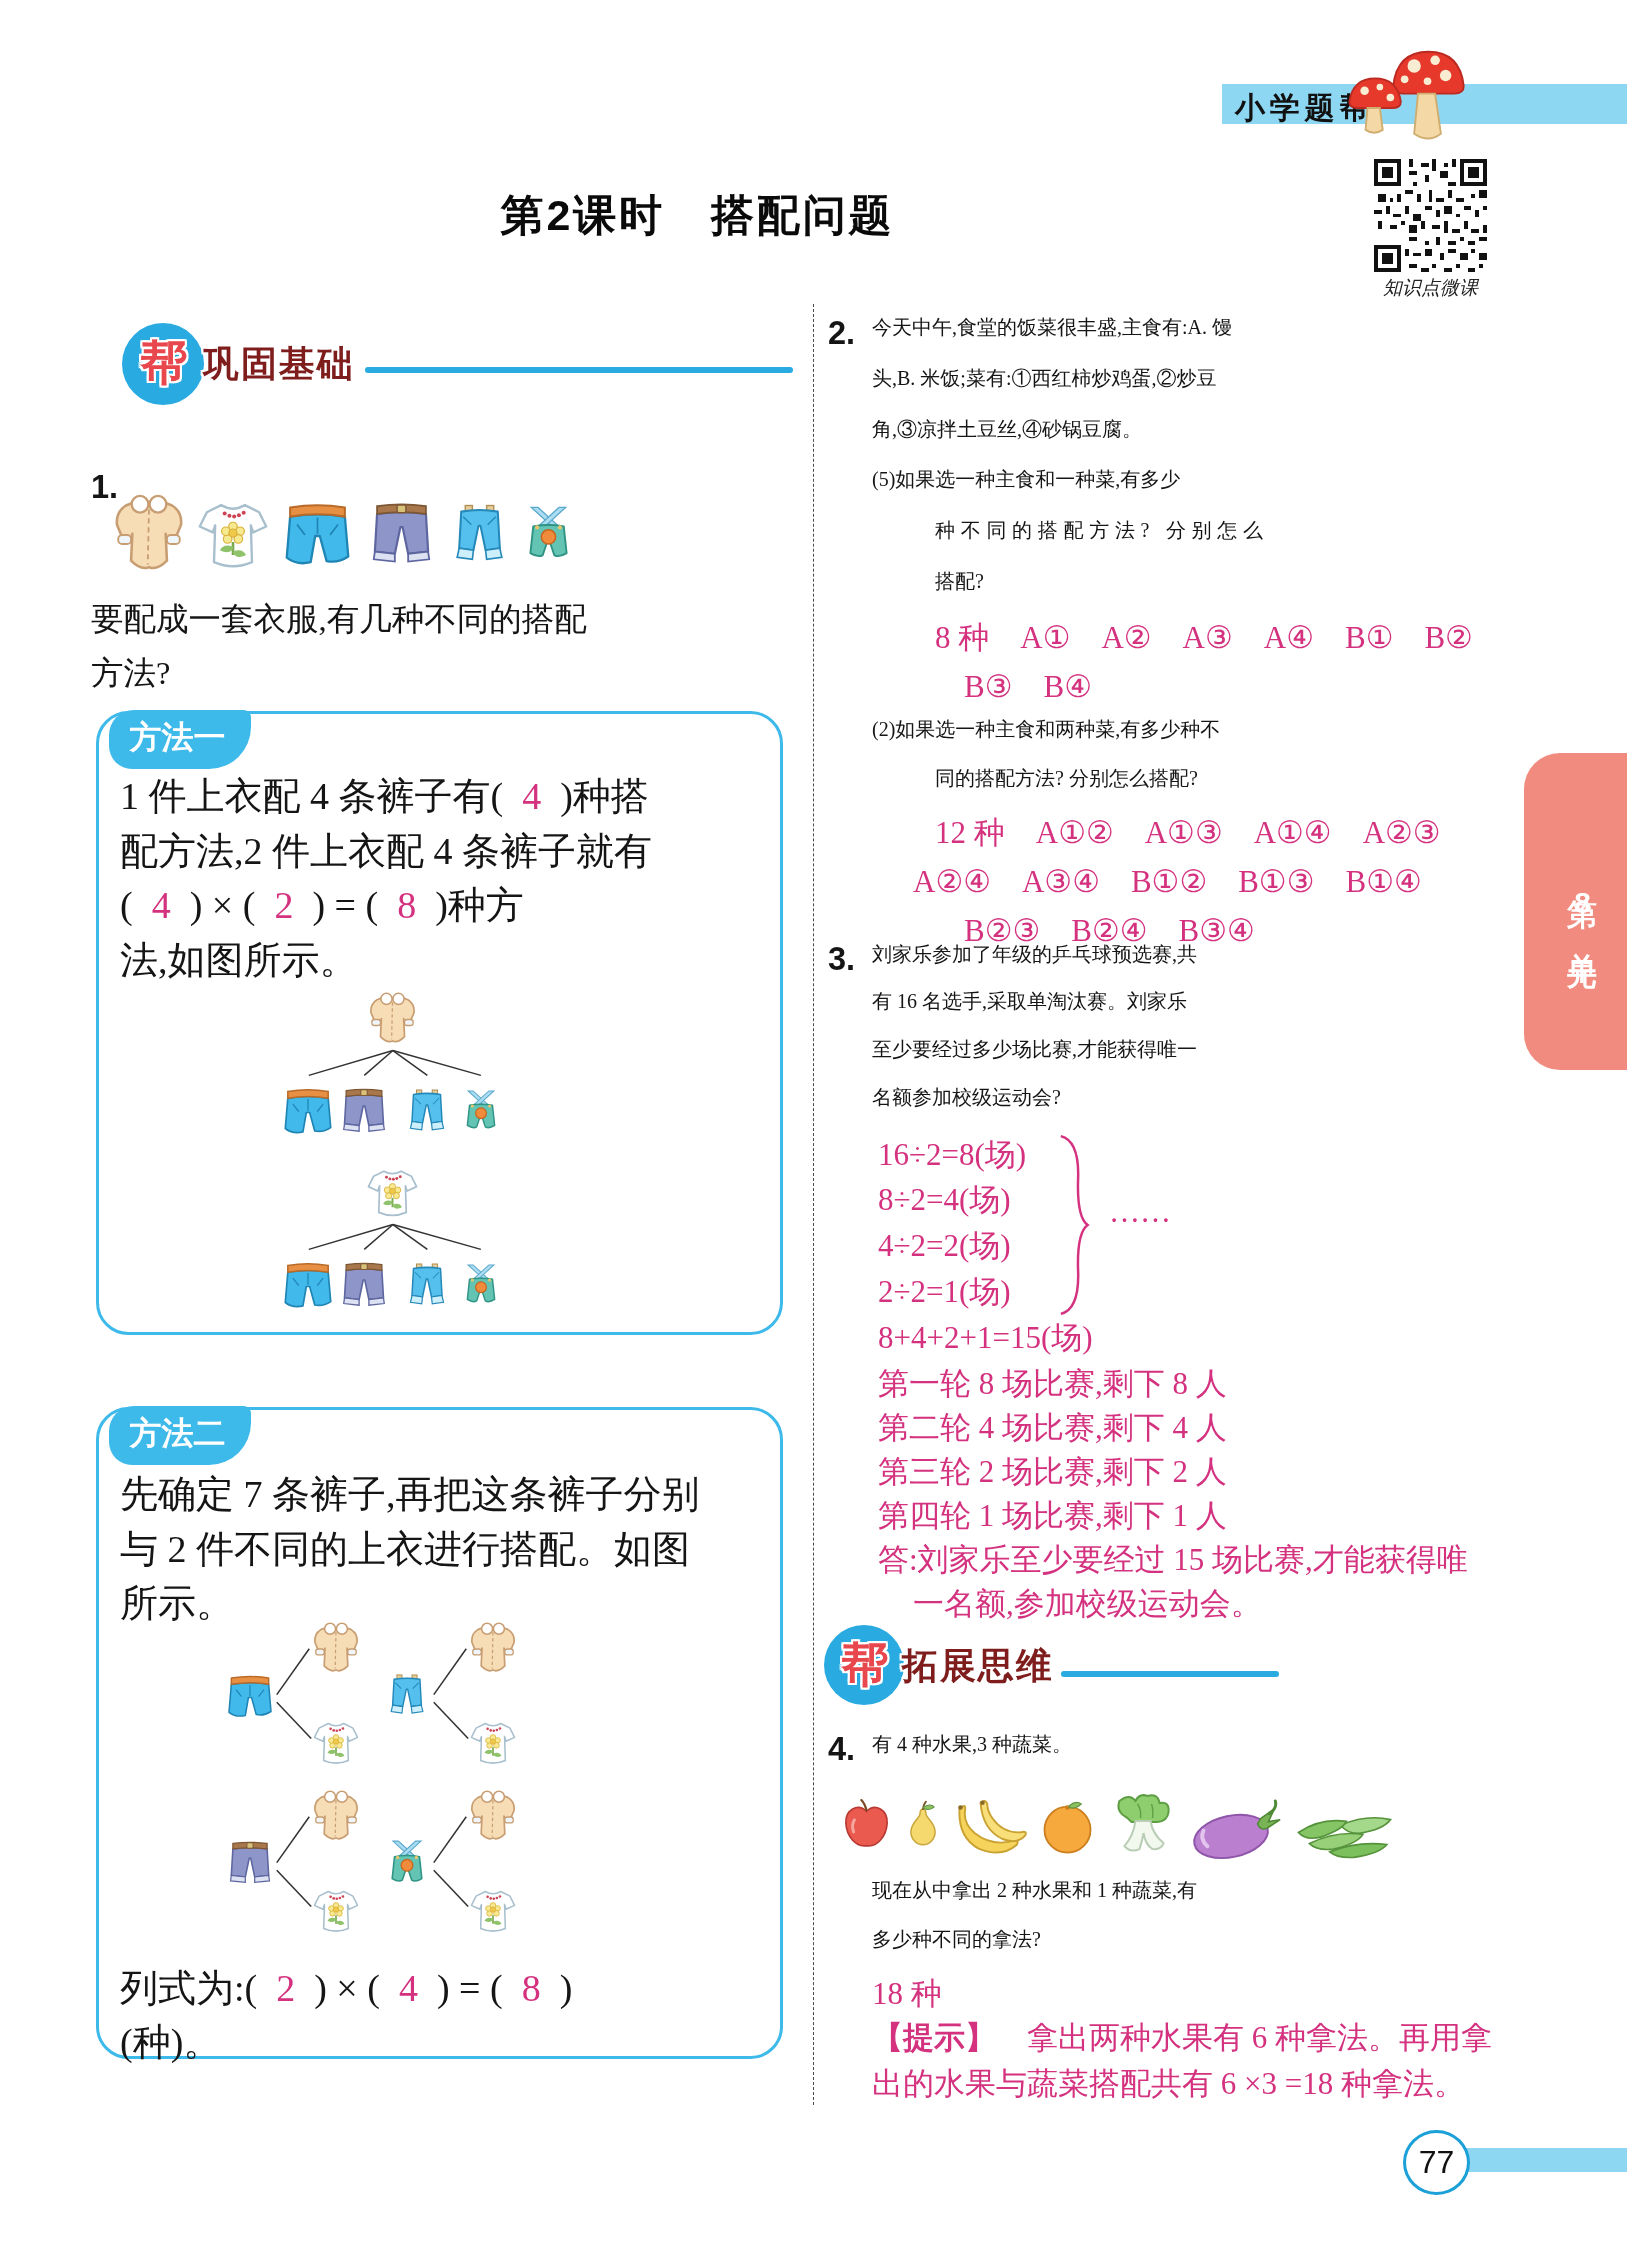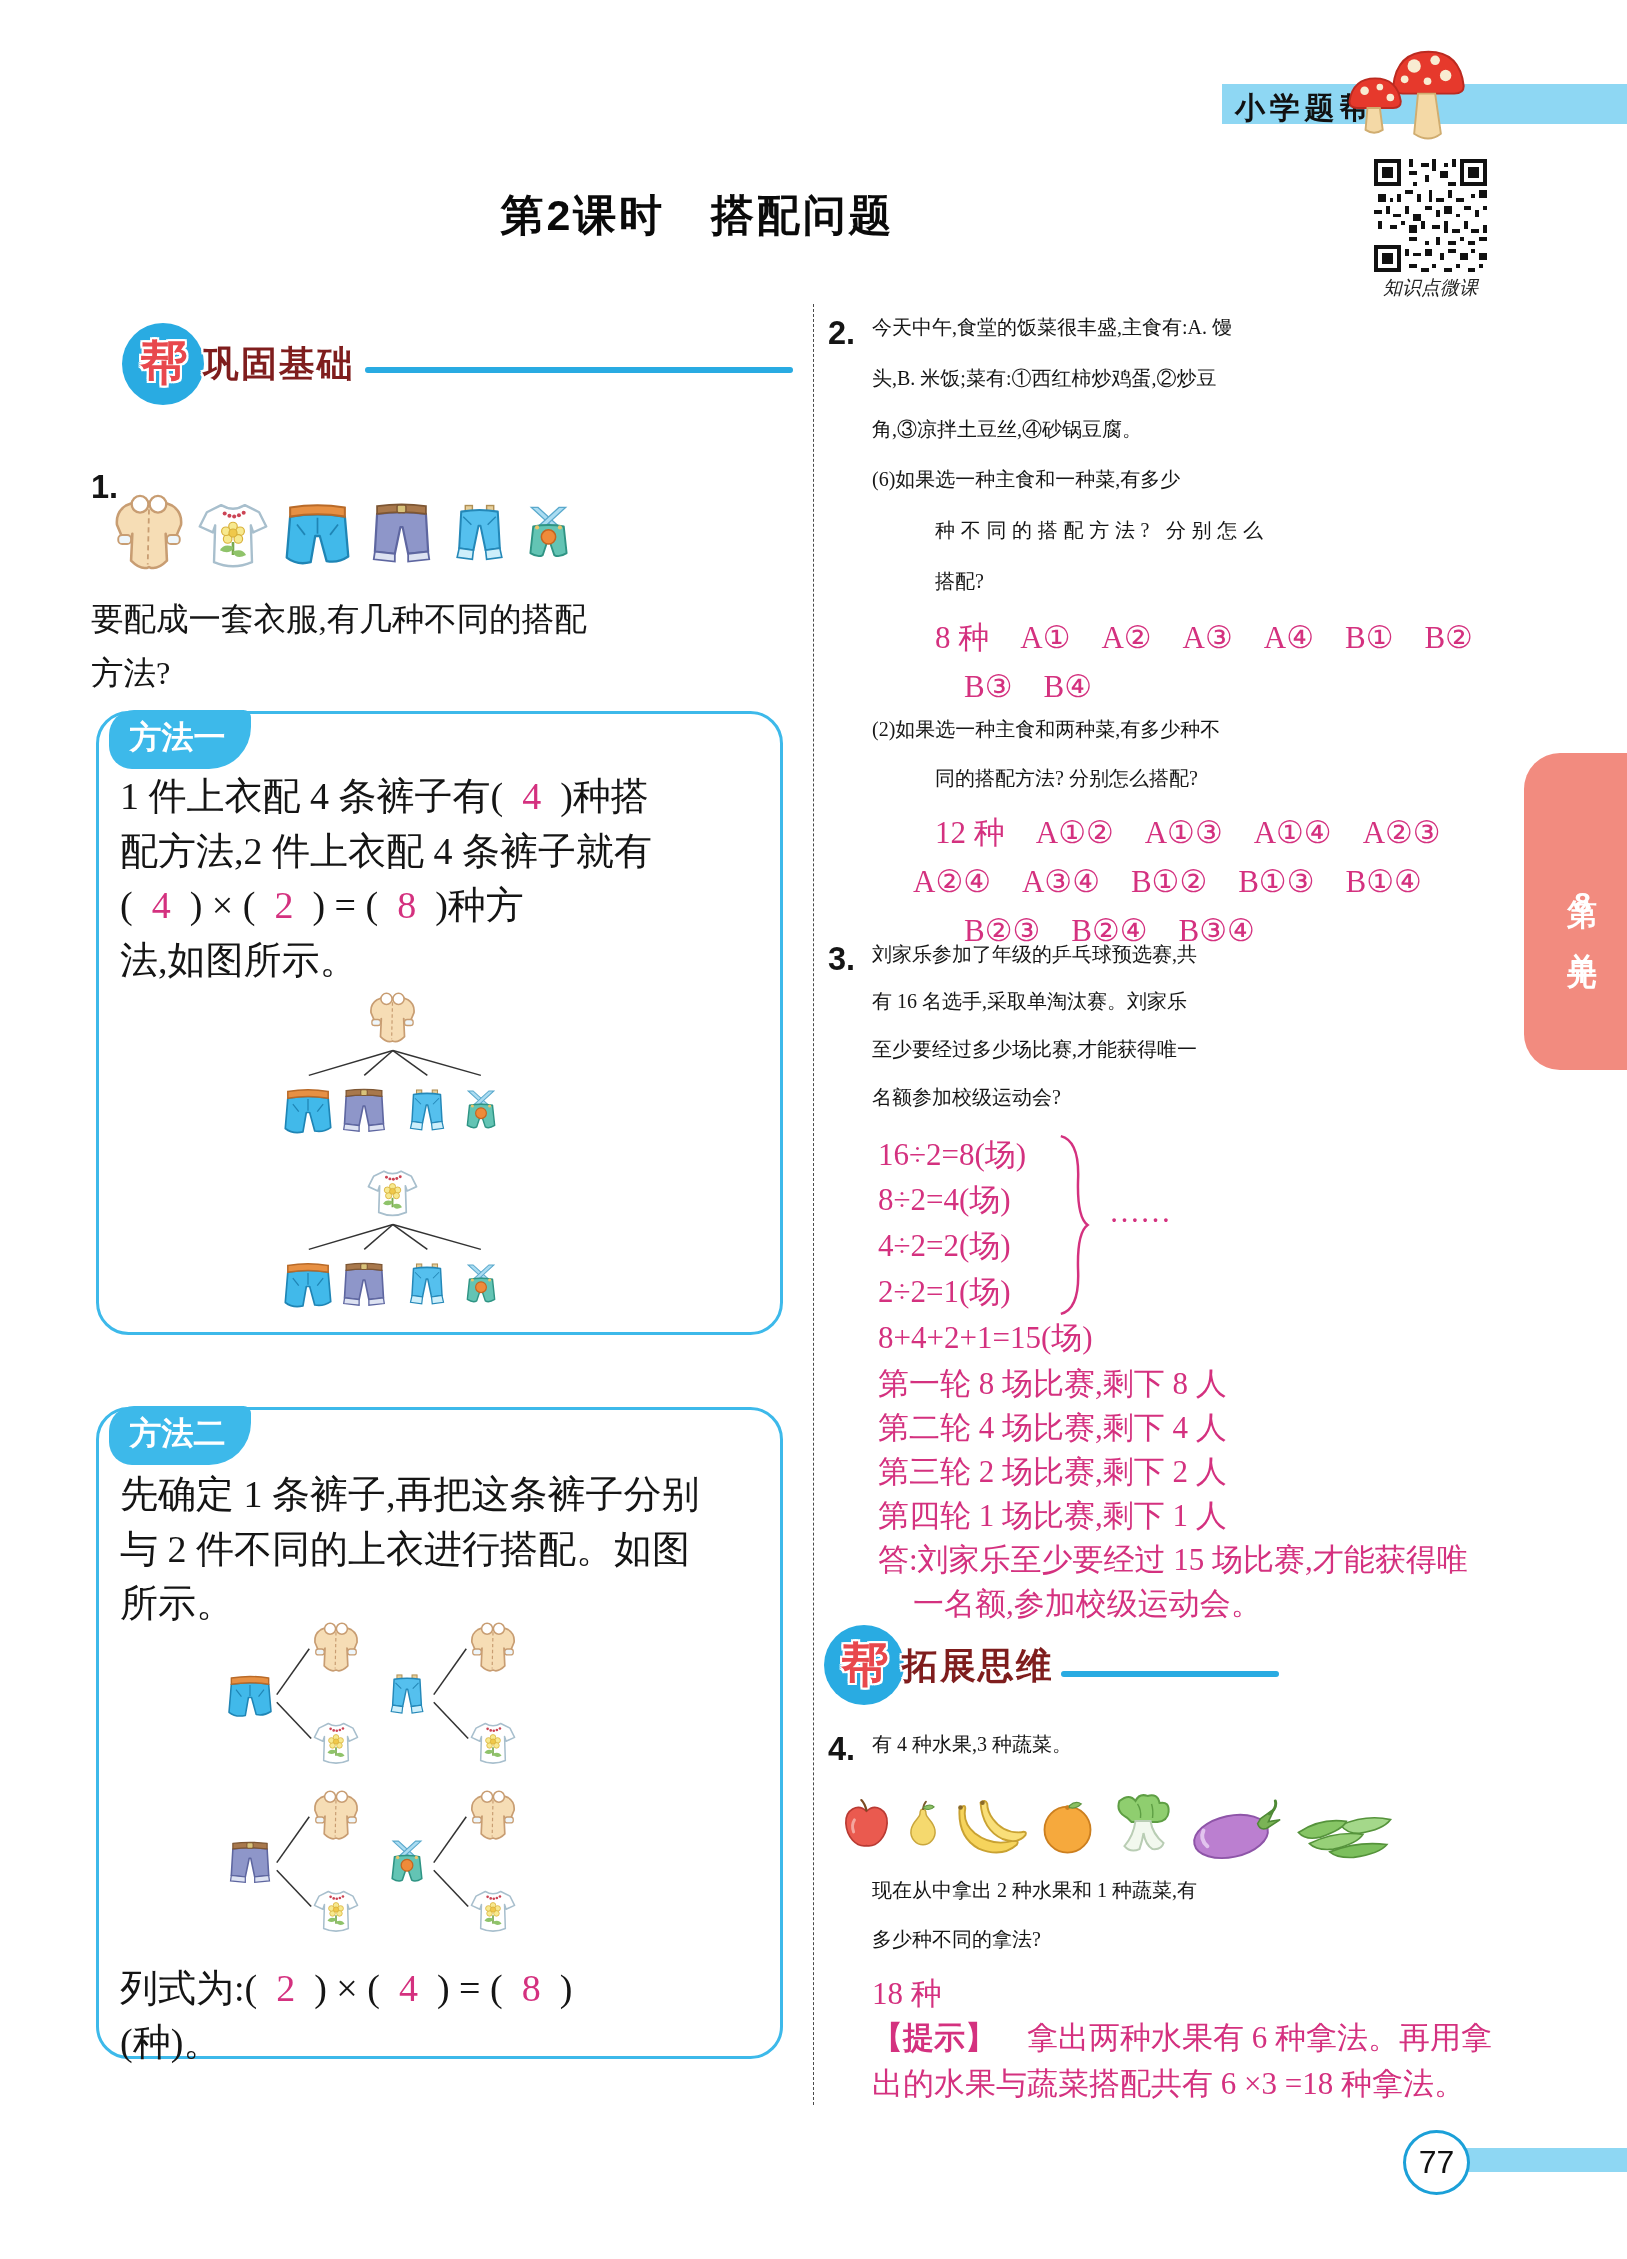--- a/index.html
+++ b/index.html
@@ -360,21 +360,21 @@
           <use href="#sym-jeans"></use>
         </svg>
       <svg class="abs" style="left:283px;top:84px" width="46" height="75" viewBox="0 0 48 78">
           <use href="#sym-overalls"></use>
         </svg>
     </div>
   </div>
 
   <div class="mbox" style="top:1407px;height:646px">
     <div class="mtab">方法二</div>
-    <div class="mline" style="top:59px">先确定 1 条裤子,再把这条裤子分别</div>
+    <div class="mline" style="top:59px">先确定 7 条裤子,再把这条裤子分别</div>
     <div class="mline" style="top:114px">与 2 件不同的上衣进行搭配。如图</div>
     <div class="mline" style="top:168px">所示。</div>
 
     <div class="grp" style="left:126px;top:212px">
       <svg class="wires" width="158" height="151" viewBox="0 0 165 158">
           <line x1="54" y1="76" x2="88" y2="28" stroke="#333" stroke-width="1.6"></line>
           <line x1="54" y1="84" x2="90" y2="122" stroke="#333" stroke-width="1.6"></line>
         </svg>
       <svg class="abs" style="left:0;top:42px" width="50" height="67" viewBox="0 0 52 70">
           <use href="#sym-shorts"></use>
@@ -433,21 +433,21 @@
     </div>
 
     <div class="mline" style="top:553px"><span>列式为:(</span><span class="blank">2</span><span>) × (</span><span class="blank">4</span><span>) = (</span><span class="blank">8</span><span>)</span></div>
     <div class="mline" style="top:607px">(种)。</div>
   </div>
 
   <div class="ln num" style="left:828px;top:314px">2.</div>
   <div class="ln" style="left:872px;top:315px">今天中午,食堂的饭菜很丰盛,主食有:A. 馒</div>
   <div class="ln" style="left:872px;top:366px">头,B. 米饭;菜有:①西红柿炒鸡蛋,②炒豆</div>
   <div class="ln" style="left:872px;top:417px">角,③凉拌土豆丝,④砂锅豆腐。</div>
-  <div class="ln" style="left:872px;top:467px">(6)如果选一种主食和一种菜,有多少</div>
+  <div class="ln" style="left:872px;top:467px">(5)如果选一种主食和一种菜,有多少</div>
   <div class="ln" style="left:935px;top:518px;letter-spacing:5.7px">种不同的搭配方法? 分别怎么</div>
   <div class="ln" style="left:935px;top:569px">搭配?</div>
   <div class="pkln" style="left:935px;top:619px">8 种　A①　A②　A③　A④　B①　B②</div>
   <div class="pkln" style="left:964px;top:668px">B③　B④</div>
   <div class="ln" style="left:872px;top:717px">(2)如果选一种主食和两种菜,有多少种不</div>
   <div class="ln" style="left:935px;top:766px">同的搭配方法? 分别怎么搭配?</div>
   <div class="pkln" style="left:935px;top:814px">12 种　A①②　A①③　A①④　A②③</div>
   <div class="pkln" style="left:913px;top:863px">A②④　A③④　B①②　B①③　B①④</div>
   <div class="pkln" style="left:964px;top:912px">B②③　B②④　B③④</div>
 

